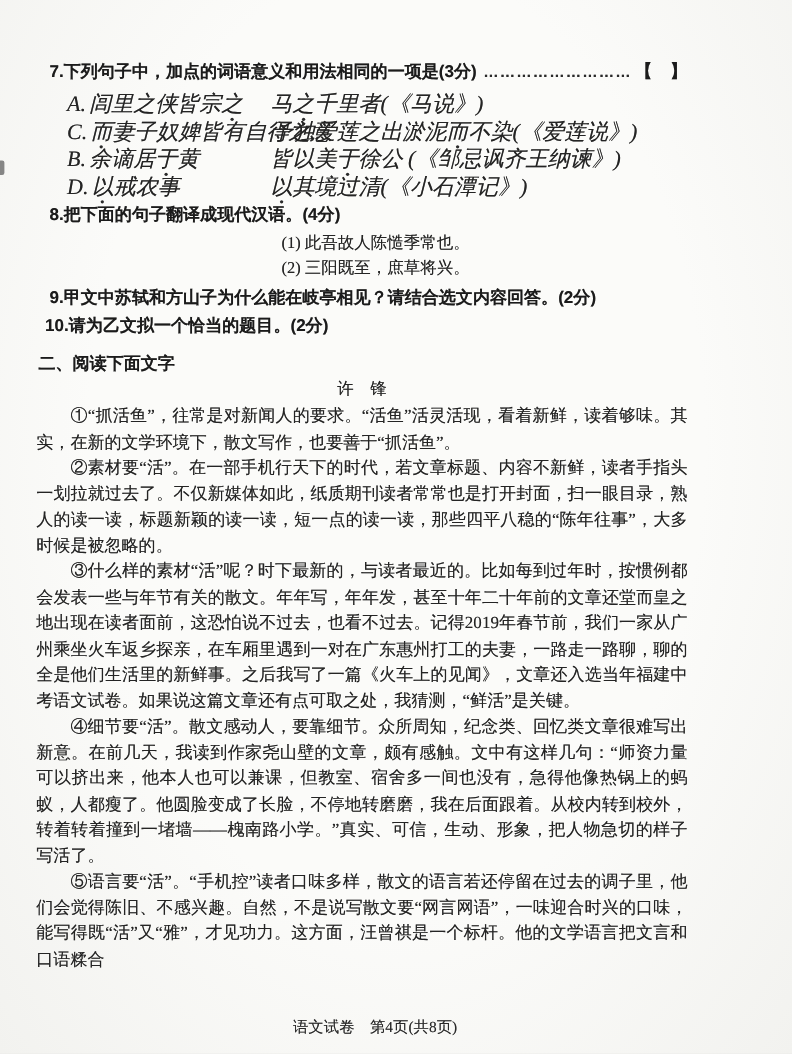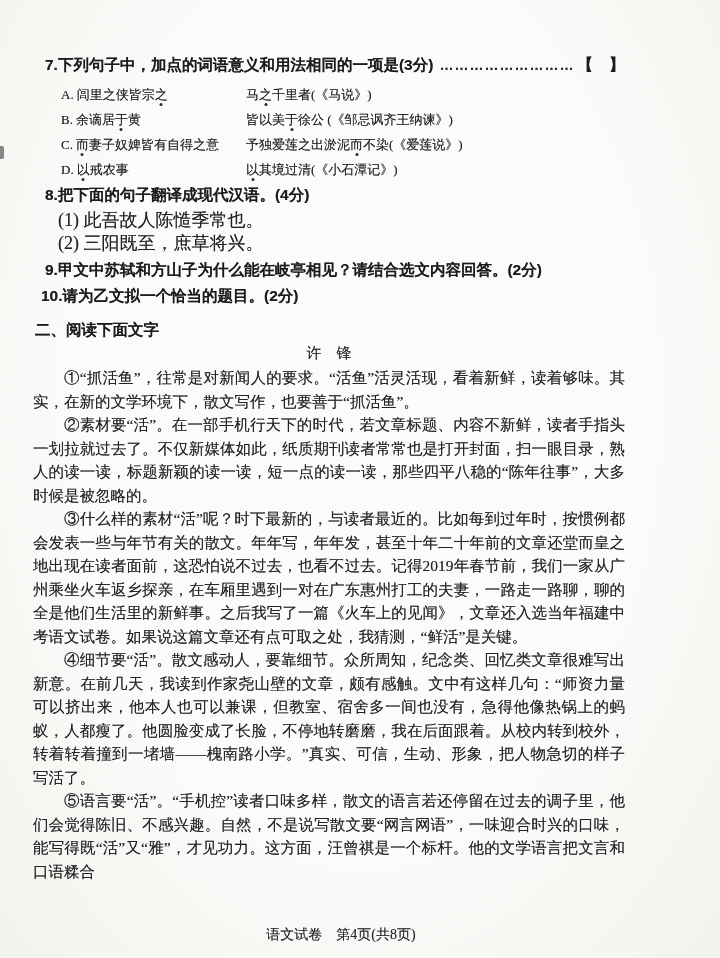--- a/index.html
+++ b/index.html
@@ -31,35 +31,35 @@
     flex:1 1 0; overflow:hidden; white-space:nowrap;
     font-weight:700; letter-spacing:1px; margin:0 4px 0 6px;
     font-size:14px; color:#2a2a2a;
   }
   .bracket { white-space:nowrap; font-weight:700; font-size:16px; }
 
   
   .options { margin-top:4px; }
   .opt-row {
     display:flex; align-items:flex-end;
-    font-size:13px; line-height:25px; color:#242424;
-    padding-left:28px; white-space:nowrap;
+    font-size:20px; line-height:25px; color:#242424;
+    padding-left:28px; white-space:nowrap;font-style:italic;
   }
   .opt-left { width:185px; flex:0 0 auto; }
   .opt-label { margin-right:3px; }
   .opt-right { flex:1 1 auto; }
   .dot { position:relative; }
   .dot::after {
     content:""; position:absolute; left:50%; transform:translateX(-50%);
     bottom:-4px; width:3px; height:3px; border-radius:50%; background:#2a2a2a;
   }
 
   
   .sub-item {
-    font-size:18px; line-height:23px; color:#242424; padding-left:25px;
+    font-size:15px; line-height:23px; color:#242424; padding-left:25px;text-align:center;
   }
   .stem-24 { line-height:24px; }
 
   
   .section-heading { margin-top:10px; padding-left:2px; }
   .instruction { margin-top:5px; padding-left:28px; }
   .essay-title {
     font-family:"Liberation Sans","DejaVu Sans",sans-serif;
     font-weight:700; font-size:16.5px; line-height:24px;
     text-align:center; color:#1b1b1b; margin-top:3px;
@@ -98,26 +98,26 @@
       <span class="leader">………………………………………………………</span>
       <span class="bracket">【　】</span>
     </div>
 
     <div class="options">
       <div class="opt-row">
         <span class="opt-left"><span class="opt-label">A.</span><span>闾里之侠皆宗</span><span class="dot">之</span><span></span></span>
         <span class="opt-right"><span>马</span><span class="dot">之</span><span>千里者(《马说》)</span></span>
       </div>
       <div class="opt-row">
+        <span class="opt-left"><span class="opt-label">C.</span><span></span><span class="dot">而</span><span>妻子奴婢皆有自得之意</span></span>
+        <span class="opt-right"><span>予独爱莲之出淤泥</span><span class="dot">而</span><span>不染(《爱莲说》)</span></span>
+      </div>
+      <div class="opt-row">
         <span class="opt-left"><span class="opt-label">B.</span><span>余谪居</span><span class="dot">于</span><span>黄</span></span>
         <span class="opt-right"><span>皆以美</span><span class="dot">于</span><span>徐公 (《邹忌讽齐王纳谏》)</span></span>
-      </div>
-      <div class="opt-row">
-        <span class="opt-left"><span class="opt-label">C.</span><span></span><span class="dot">而</span><span>妻子奴婢皆有自得之意</span></span>
-        <span class="opt-right"><span>予独爱莲之出淤泥</span><span class="dot">而</span><span>不染(《爱莲说》)</span></span>
       </div>
       <div class="opt-row">
         <span class="opt-left"><span class="opt-label">D.</span><span></span><span class="dot">以</span><span>戒农事</span></span>
         <span class="opt-right"><span></span><span class="dot">以</span><span>其境过清(《小石潭记》)</span></span>
       </div>
     </div>
 
     <div class="stem stem-24" style="margin-top:1px;">8.把下面的句子翻译成现代汉语。(4分)</div>
     <div class="sub-item" style="margin-top:2px;">(1) 此吾故人陈慥季常也。</div>
     <div class="sub-item">(2) 三阳既至，庶草将兴。</div>

